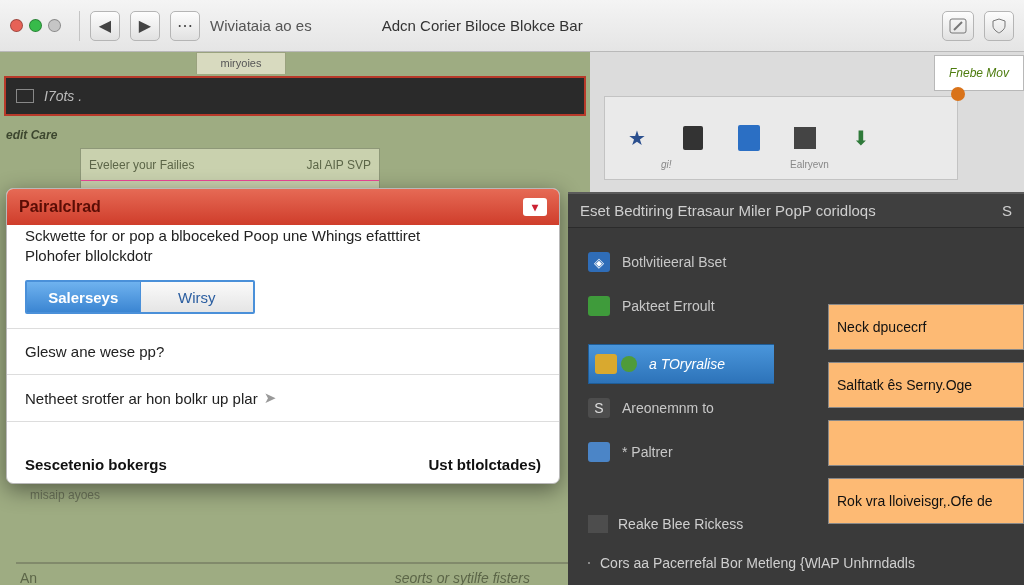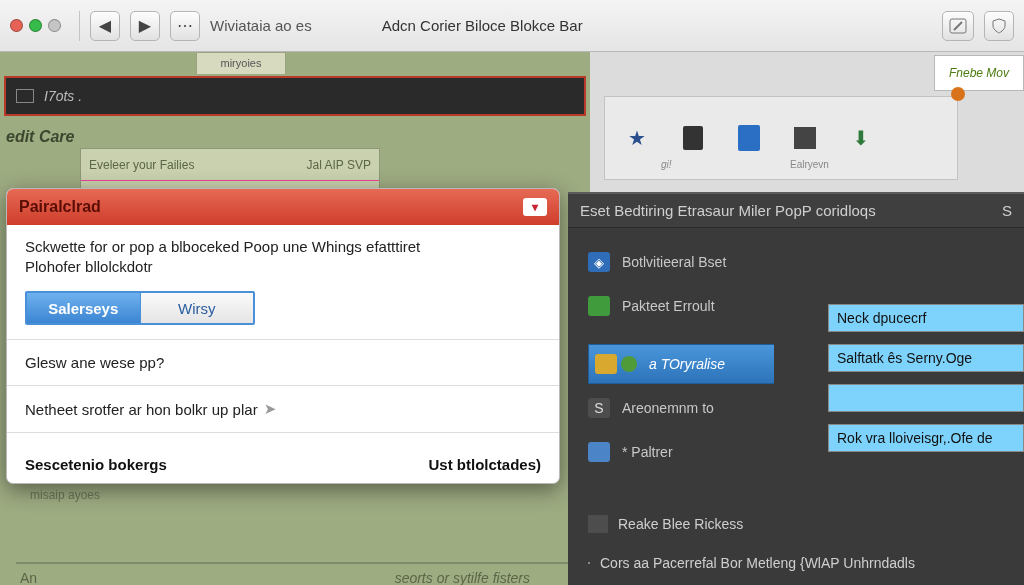--- a/index.html
+++ b/index.html
@@ -44,21 +44,21 @@
     font-size:11px; color:#555; text-align:center; line-height:21px;
   }
   .green-window .gw-addr{
     position:absolute; left:4px; top:24px; right:4px; height:40px;
     background:#2a2a2a; border:2px solid #b83a2a;
     display:flex; align-items:center; padding:0 10px;
     color:#bbb; font-size:14px; font-style:italic;
   }
   .gw-addr .gicon{width:18px;height:14px;border:1px solid #888;margin-right:10px;}
   .gw-section{
-    position:absolute; left:6px; top:72px; color:#5a6346; font-size:16px;
+    position:absolute; left:6px; top:72px; color:#5a6346; font-size:12px;
   }
   .gw-section.bold{ font-weight:600; color:#3d472f; font-style:italic;}
   .gw-panel{
     position:absolute; left:80px; top:96px; width:300px; height:66px;
     border:1px solid #8e9878; background:#c9d1ae;
     display:flex; flex-direction:column;
   }
   .gw-panel .row{flex:1;display:flex;align-items:center;padding:0 8px;font-size:12px;color:#5c6648;border-bottom:1px solid #ec4899;}
   .gw-panel .row span.star{margin-left:auto;color:#5c6648;}
   .gw-blobs{position:absolute;top:300px;left:30px;color:#6c745a;font-size:12px;line-height:26px;}
@@ -95,21 +95,21 @@
     background:#fff; border:1px solid #b9b9b9; border-radius:7px;
     box-shadow:0 6px 22px rgba(0,0,0,.45);
     display:flex; flex-direction:column; overflow:hidden;
   }
   .popup-header{
     height:36px; background:linear-gradient(#e66a55,#cf3d2b);
     display:flex; align-items:center; padding:0 12px;
     color:#5a0d05; font-weight:700; font-size:16px;
   }
   .popup-header .chev{margin-left:auto;width:24px;height:18px;background:#fff;border-radius:3px;display:flex;align-items:center;justify-content:center;color:#c23;font-size:12px;}
-  .popup-body{flex:1;padding:12px 18px 10px;display:flex;flex-direction:column;gap:14px;color:#222;}
+  .popup-body{flex:1;padding:1px 18px 10px;display:flex;flex-direction:column;gap:14px;color:#222;}
   .popup-desc{font-size:15px;line-height:20px;}
   .popup-desc .l2{font-size:15px;}
   .seg{display:flex;width:230px;height:34px;border:2px solid #4a90d9;border-radius:2px;overflow:hidden;}
   .seg button{flex:1;border:none;font-size:15px;cursor:pointer;}
   .seg .on{background:linear-gradient(#6fb2ef,#3b85d2);color:#fff;font-weight:600;}
   .seg .off{background:linear-gradient(#fafafa,#e5e5e5);color:#2b5ea0;border-left:1px solid #4a90d9;}
   .popup-divider{height:1px;background:#ddd;margin:0 -18px;}
   .popup-row{display:flex;align-items:center;font-size:15px;color:#222;}
   .popup-row .arrow{margin-left:6px;color:#999;}
   .popup-bottom{display:flex;justify-content:space-between;font-size:15px;font-weight:700;color:#111;margin-top:auto;padding-top:4px;gap:24px;}
@@ -132,21 +132,21 @@
   .ic.blue{background:#2f6db8;color:#fff;font-size:13px;}
   .ic.green{background:#3f9b3b;}
   .ic.yellow{background:#d9a92f;} .ic.yellow2{background:#4f9b3a;width:16px;height:16px;border-radius:50%;margin-left:-8px;}
   .ic.grey{background:#4d4d4d;color:#ddd;}
   .ic.tri{width:0;height:0;border-left:9px solid transparent;border-right:9px solid transparent;border-bottom:18px solid #6fb6e8;}
   .ic.nav{background:#4b85c7;}
   .ic.table{background:#515151;border:1px solid #888;}
   .drow.sel{background:linear-gradient(#4a96db,#2d73b9);color:#fff;border:1px solid #1f5d97;border-right:none;width:186px;padding-left:6px;font-style:italic;}
   .drow.sel .ital{font-style:italic;}
   .field-stack{position:absolute;right:0;top:110px;width:196px;display:flex;flex-direction:column;gap:12px;}
-  .tfield{height:28px;background:#7dd3fc;border:1px solid #888;display:flex;align-items:center;padding:4px 8px;font-size:14px;color:#111;}
+  .tfield{height:46px;background:#fdba74;border:1px solid #888;display:flex;align-items:center;padding:4px 8px;font-size:14px;color:#111;}
   .last-row{position:absolute;left:20px;bottom:14px;display:flex;align-items:center;gap:10px;font-size:14px;color:#cfcfcf;}
   .muted{color:#9c9c9c;}
   .foot-row{position:absolute;left:20px;bottom:52px;display:flex;align-items:center;gap:10px;font-size:14px;color:#cfcfcf;}
 </style>
 </head>
 <body>
 
 <div class="top-toolbar">
   <div class="traffic">
     <div class="tl-dot dot-red"></div>

